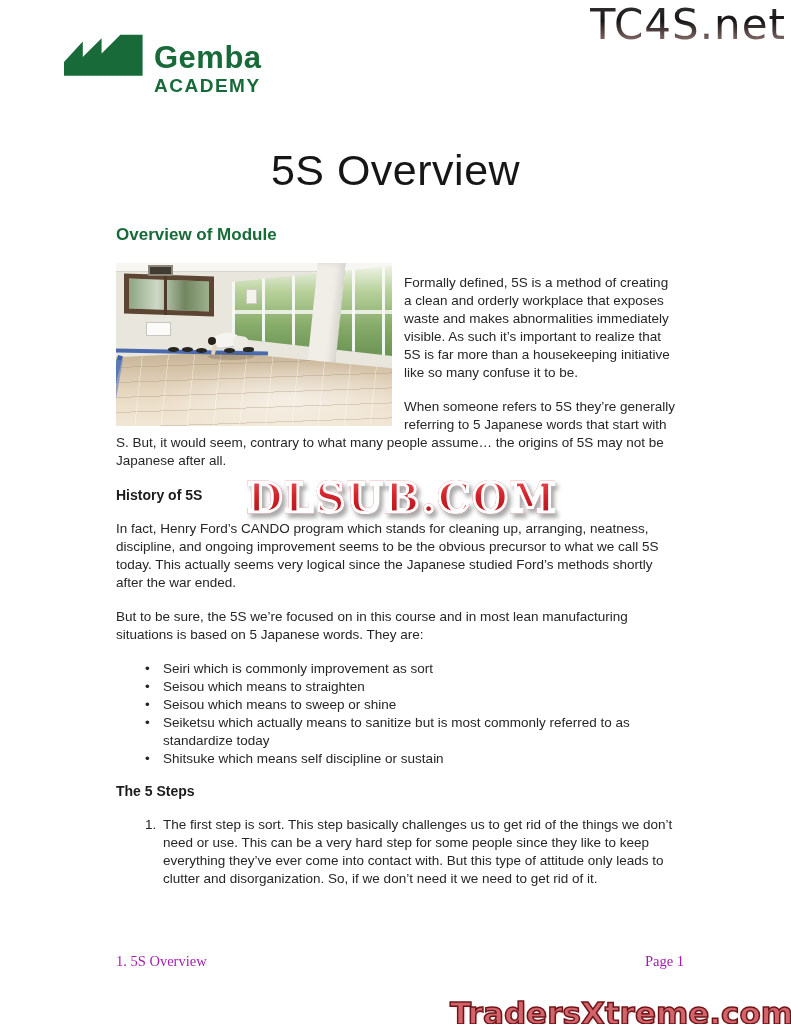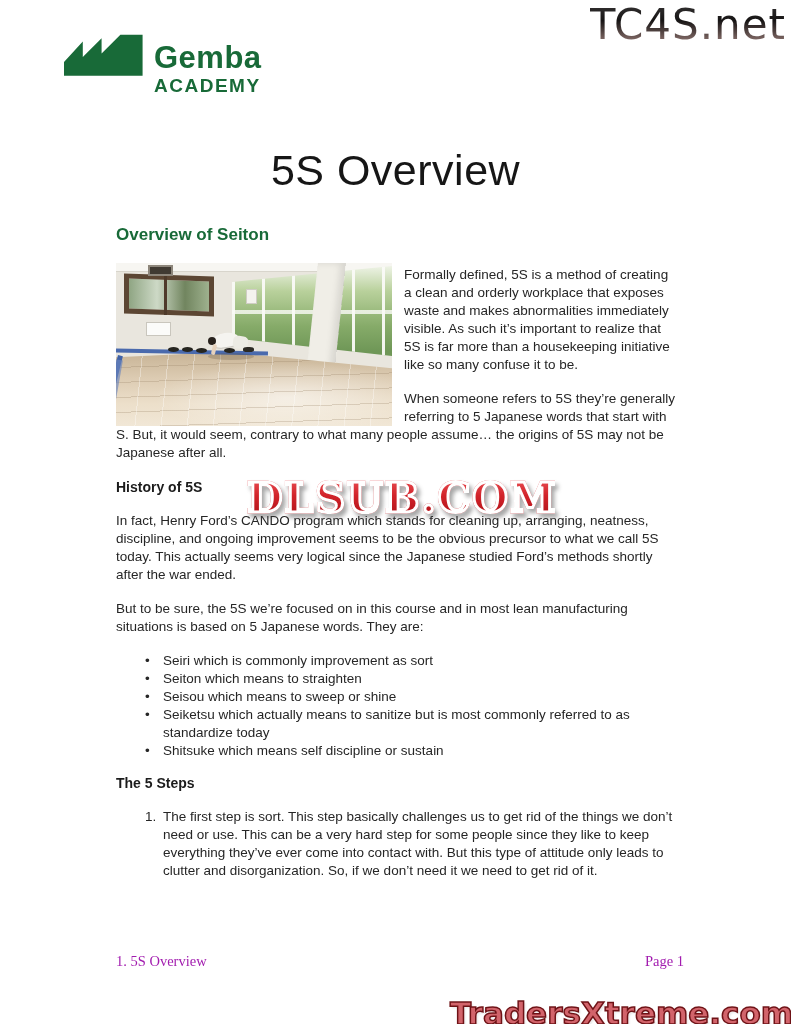--- a/index.html
+++ b/index.html
@@ -59,21 +59,21 @@
   .overview-heading {
     position:absolute; left:116px; top:225px;
     font-size:17px; font-weight:bold; color:#186a38;
   }
 
   
   .body-copy {
     position:absolute; left:116px; top:262px; width:560px;
     font-size:13.5px; line-height:18px; color:#262626;
   }
-  .body-copy p { margin:4px 0 16px 0; }
+  .body-copy p { margin:12px 0 16px 0; }
   .body-copy h3 { font-size:14px; font-weight:bold; color:#1b1b1b; margin:0 0 16px 0; }
   .bullet-list { list-style:none; margin:0 0 14px 0; padding-left:47px; }
   .bullet-list li { position:relative; margin:0; }
   .bullet-list li::before { content:"\2022"; position:absolute; left:-18px; top:0; }
   .step { display:flex; margin-left:29px; margin-bottom:16px; }
   .step-num { width:18px; flex:0 0 18px; }
   .step-text { flex:1; }
 
   
   .photo {
@@ -150,21 +150,21 @@
   <span class="logo-text">
     <span class="logo-brand">Gemba</span>
     <span class="logo-sub">ACADEMY</span>
   </span>
 </div>
 
 <div class="wm-tc4s">TC4S.net</div>
 
 <div class="doc-title">5S Overview</div>
 
-<div class="overview-heading">Overview of Seiton</div>
+<div class="overview-heading">Overview of Module</div>
 
 <div class="body-copy">
 
   <div class="photo">
     <div class="ph-ceiling"></div>
     <div class="ph-win-right"></div>
     <div class="ph-mullions"></div>
     <div class="ph-column"></div>
     <div class="ph-win-left"></div>
     <div class="ph-win-left-bar"></div>
@@ -191,21 +191,21 @@
   <p>Formally defined, 5S is a method of creating a clean and orderly workplace that exposes waste and makes abnormalities immediately visible.  As such it’s important to realize that 5S is far more than a housekeeping initiative like so many confuse it to be.</p>
   <p>When someone refers to 5S they’re generally referring to 5 Japanese words that start with S.  But, it would seem, contrary to what many people assume… the origins of 5S may not be Japanese after all.</p>
 
   <h3>History of 5S</h3>
 
   <p>In fact, Henry Ford’s CANDO program which stands for cleaning up, arranging, neatness, discipline, and ongoing improvement seems to be the obvious precursor to what we call 5S today.  This actually seems very logical since the Japanese studied Ford’s methods shortly after the war ended.</p>
   <p>But to be sure, the 5S we’re focused on in this course and in most lean manufacturing situations is based on 5 Japanese words.  They are:</p>
 
   <ul class="bullet-list">
     <li>Seiri which is commonly improvement as sort</li>
-    <li>Seiton which means to straighten</li>
+    <li>Seisou which means to straighten</li>
     <li>Seisou which means to sweep or shine</li>
     <li>Seiketsu which actually means to sanitize but is most commonly referred to as standardize today</li>
     <li>Shitsuke which means self discipline or sustain</li>
   </ul>
 
   <h3>The 5 Steps</h3>
 
   <div class="step">
     <span class="step-num">1.</span>
     <span class="step-text">The first step is sort.  This step basically challenges us to get rid of the things we don’t need or use.  This can be a very hard step for some people since they like to keep everything they’ve ever come into contact with.  But this type of attitude only leads to clutter and disorganization.  So, if we don’t need it we need to get rid of it.</span>

